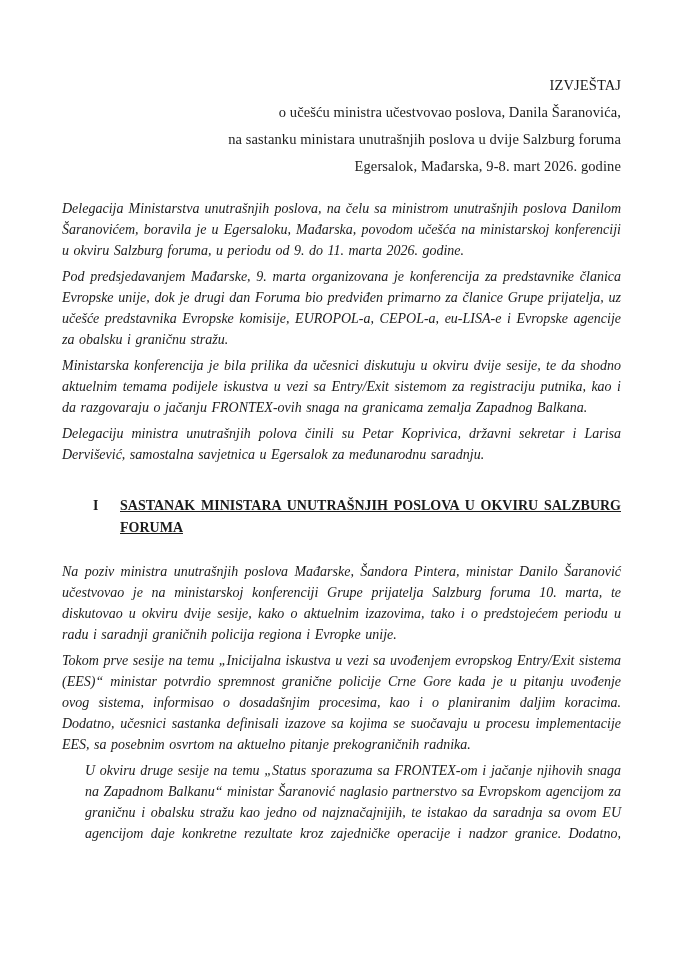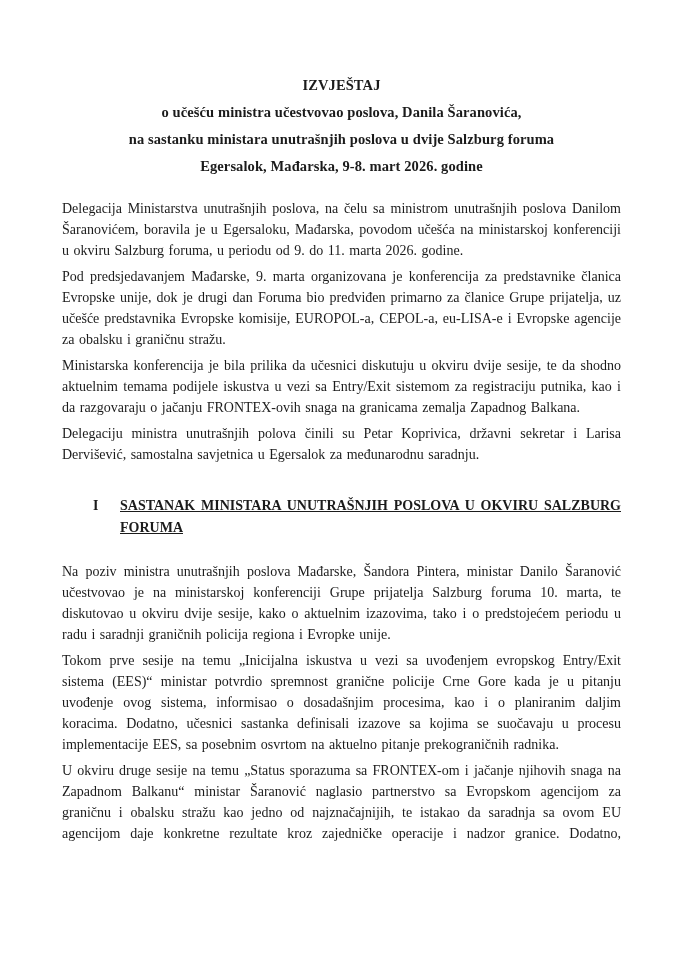--- a/index.html
+++ b/index.html
@@ -9,33 +9,35 @@
     width: 679px;
     height: 960px;
     background: #ffffff;
     color: #1b1b1b;
     font-family: "Liberation Serif", "DejaVu Serif", serif;
     padding: 72px 58px 40px 62px;
     overflow: hidden;
   }
   .title-block { text-align: center; margin-bottom: 18px; }
   .title-block .line {
-    font-weight: bold;
+    font-weight: normal;
     font-size: 14.5px;
     line-height: 27px;
     letter-spacing: 0.1px;
+    text-align: right;
   }
   .body-text p {
     font-size: 14px;
     line-height: 21px;
     text-align: justify;
     margin-bottom: 5px;
     word-spacing: 1px;
+    font-style: italic;
   }
-  .body-text p.force-justify { text-align-last: justify; }
+  .body-text p.force-justify { text-align-last: justify; margin-left: 23px; }
   .section-heading {
     display: flex;
     margin: 30px 0 0 31px;
     font-weight: bold;
     font-size: 14px;
     line-height: 22px;
   }
   .section-heading .sec-num { flex: none; width: 27px; }
   .section-heading .sec-text { flex: 1; text-align: justify; word-spacing: 2px; text-decoration: underline; }
   .after-heading-gap { height: 22px; }

